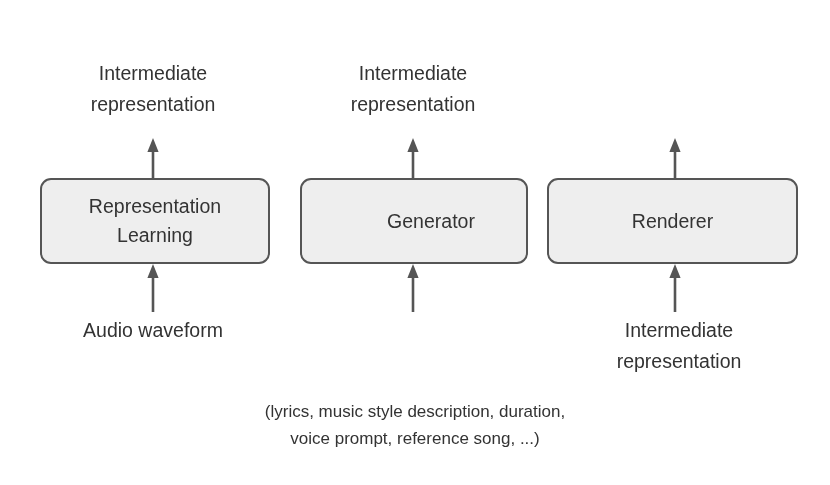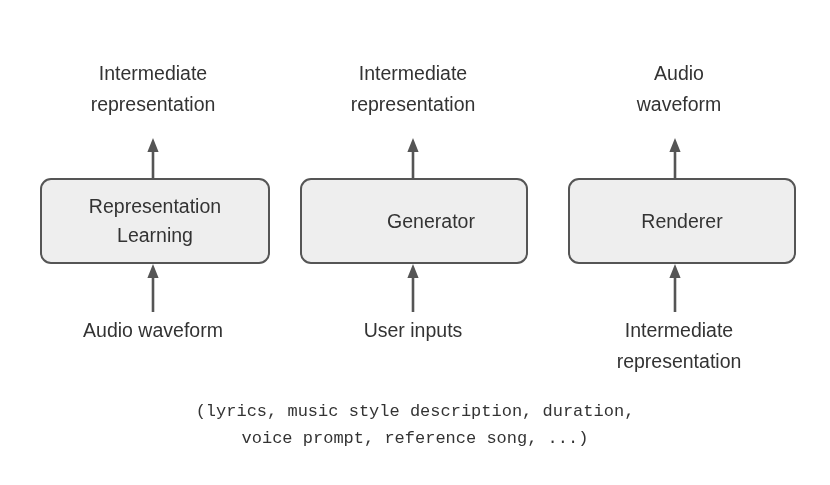--- a/index.html
+++ b/index.html
@@ -59,21 +59,21 @@
   }
   .box-label {
     font-size: 19.5px;
     line-height: 29px;
     text-align: center;
     color: #333333;
     white-space: pre-line;
   }
   .col-1 .box { left: 32px; width: 230px; }
   .col-2 .box { left: 10px; width: 228px; padding-left: 34px; }
-  .col-3 .box { left: 32px; width: 228px; }
+  .col-3 .box { left: 11px; width: 251px; }
 
   
   .arrow {
     position: absolute;
     width: 16px;
   }
   .arrow svg { display: block; }
   .arrow-up-top    { top: 138px; height: 42px; }
   .arrow-up-bottom { top: 264px; height: 48px; }
 
@@ -85,21 +85,20 @@
   .caption {
     position: absolute;
     top: 398px;
     left: 0;
     width: 830px;
     text-align: center;
     font-size: 17px;
     line-height: 27px;
     color: #333333;
     white-space: pre-line;
-    font-family: Liberation Mono, monospace;
   }
 </style>
 </head>
 <body>
 
 <div id="diagram">
 
   <div class="column col-1">
     <div class="label label-out">Intermediate
 representation</div>
@@ -141,26 +140,23 @@
       <span class="box-label">Generator</span>
     </div>
 
     <div class="arrow arrow-up-bottom">
       <svg width="16" height="48" viewBox="0 0 16 48" aria-hidden="true">
         <line x1="8" y1="48" x2="8" y2="12" stroke="#555555" stroke-width="2.6"></line>
         <polygon points="8,0 13.6,14 2.4,14" fill="#555555"></polygon>
       </svg>
     </div>
 
-    <div class="label label-in">User inputs</div>
   </div>
 
   <div class="column col-3">
-    <div class="label label-out">Audio
-waveform</div>
 
     <div class="arrow arrow-up-top">
       <svg width="16" height="42" viewBox="0 0 16 42" aria-hidden="true">
         <line x1="8" y1="42" x2="8" y2="12" stroke="#555555" stroke-width="2.6"></line>
         <polygon points="8,0 13.6,14 2.4,14" fill="#555555"></polygon>
       </svg>
     </div>
 
     <div class="box">
       <span class="box-label">Renderer</span>

